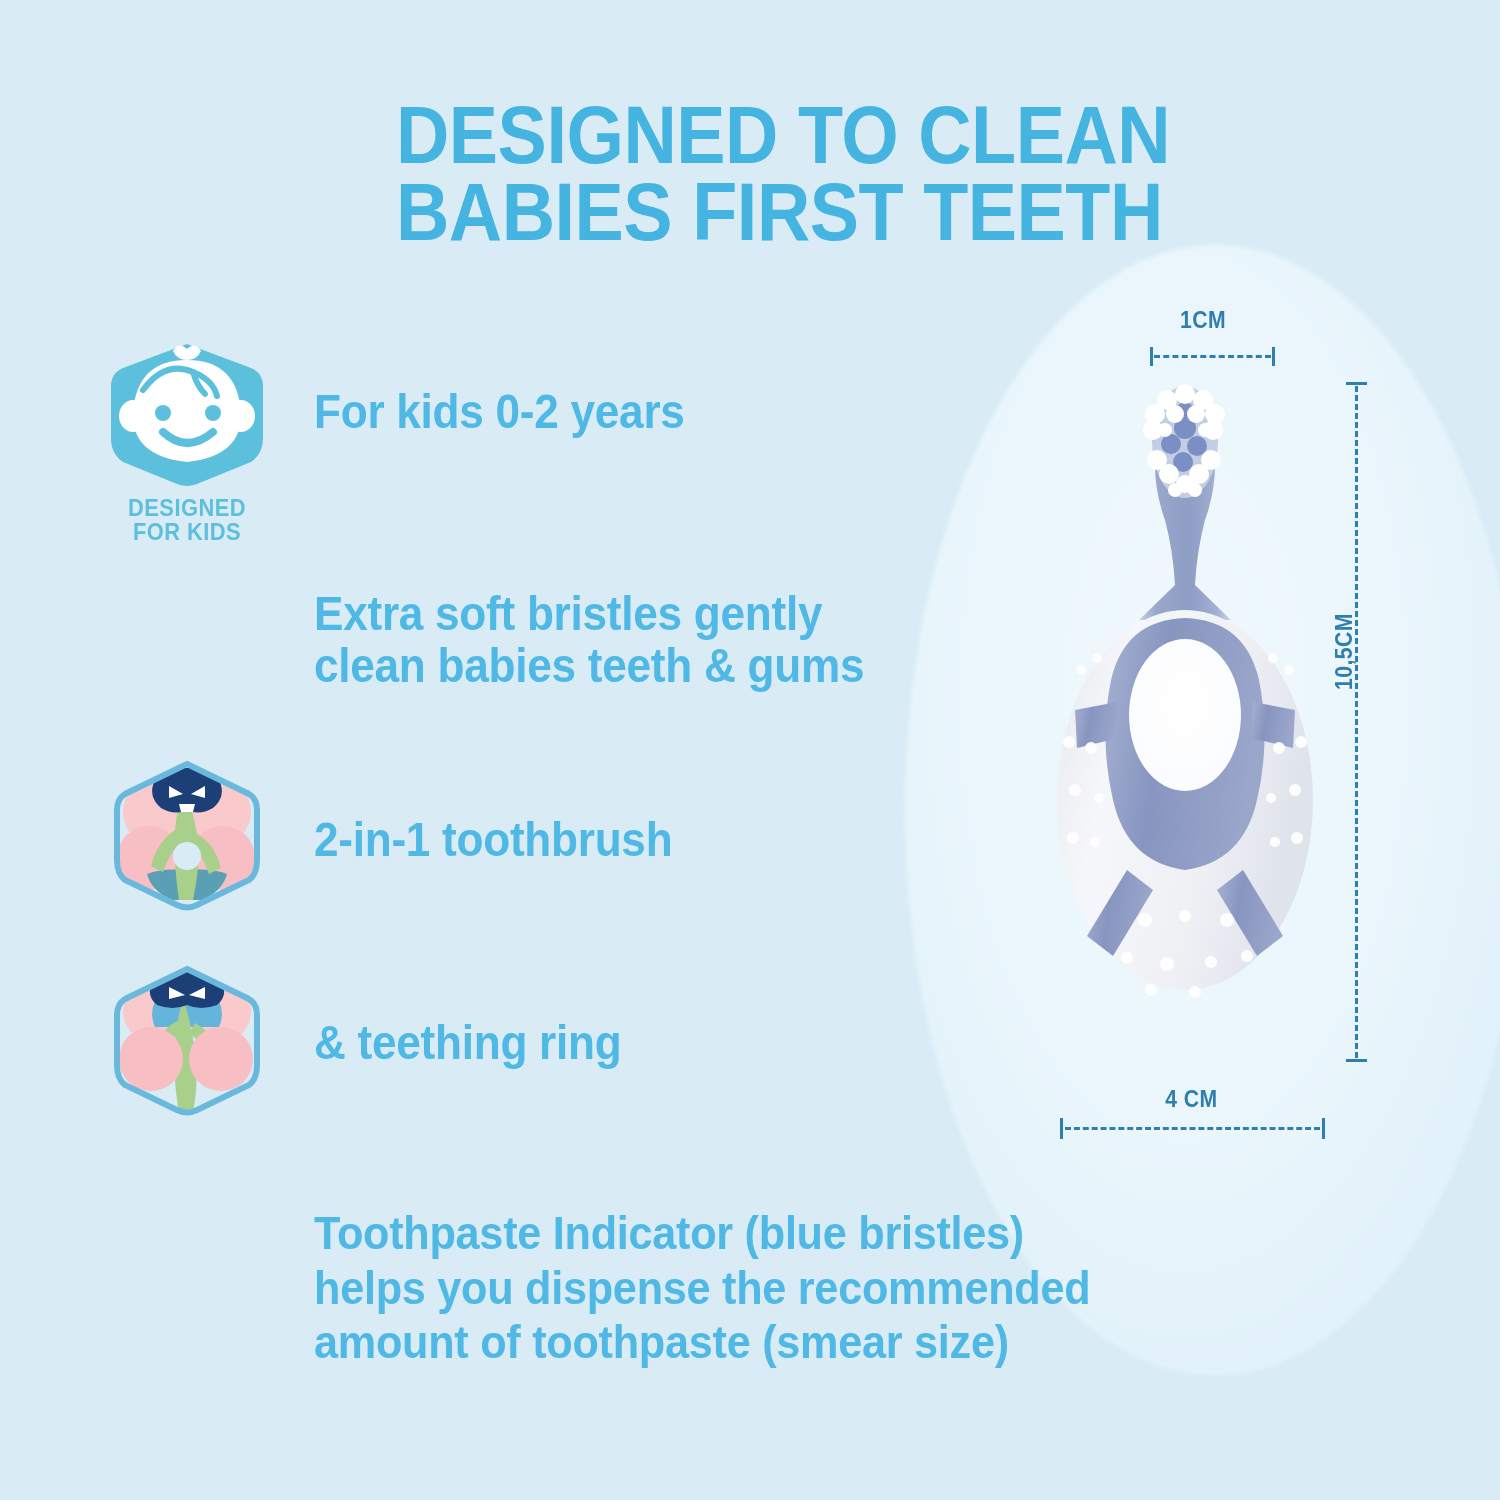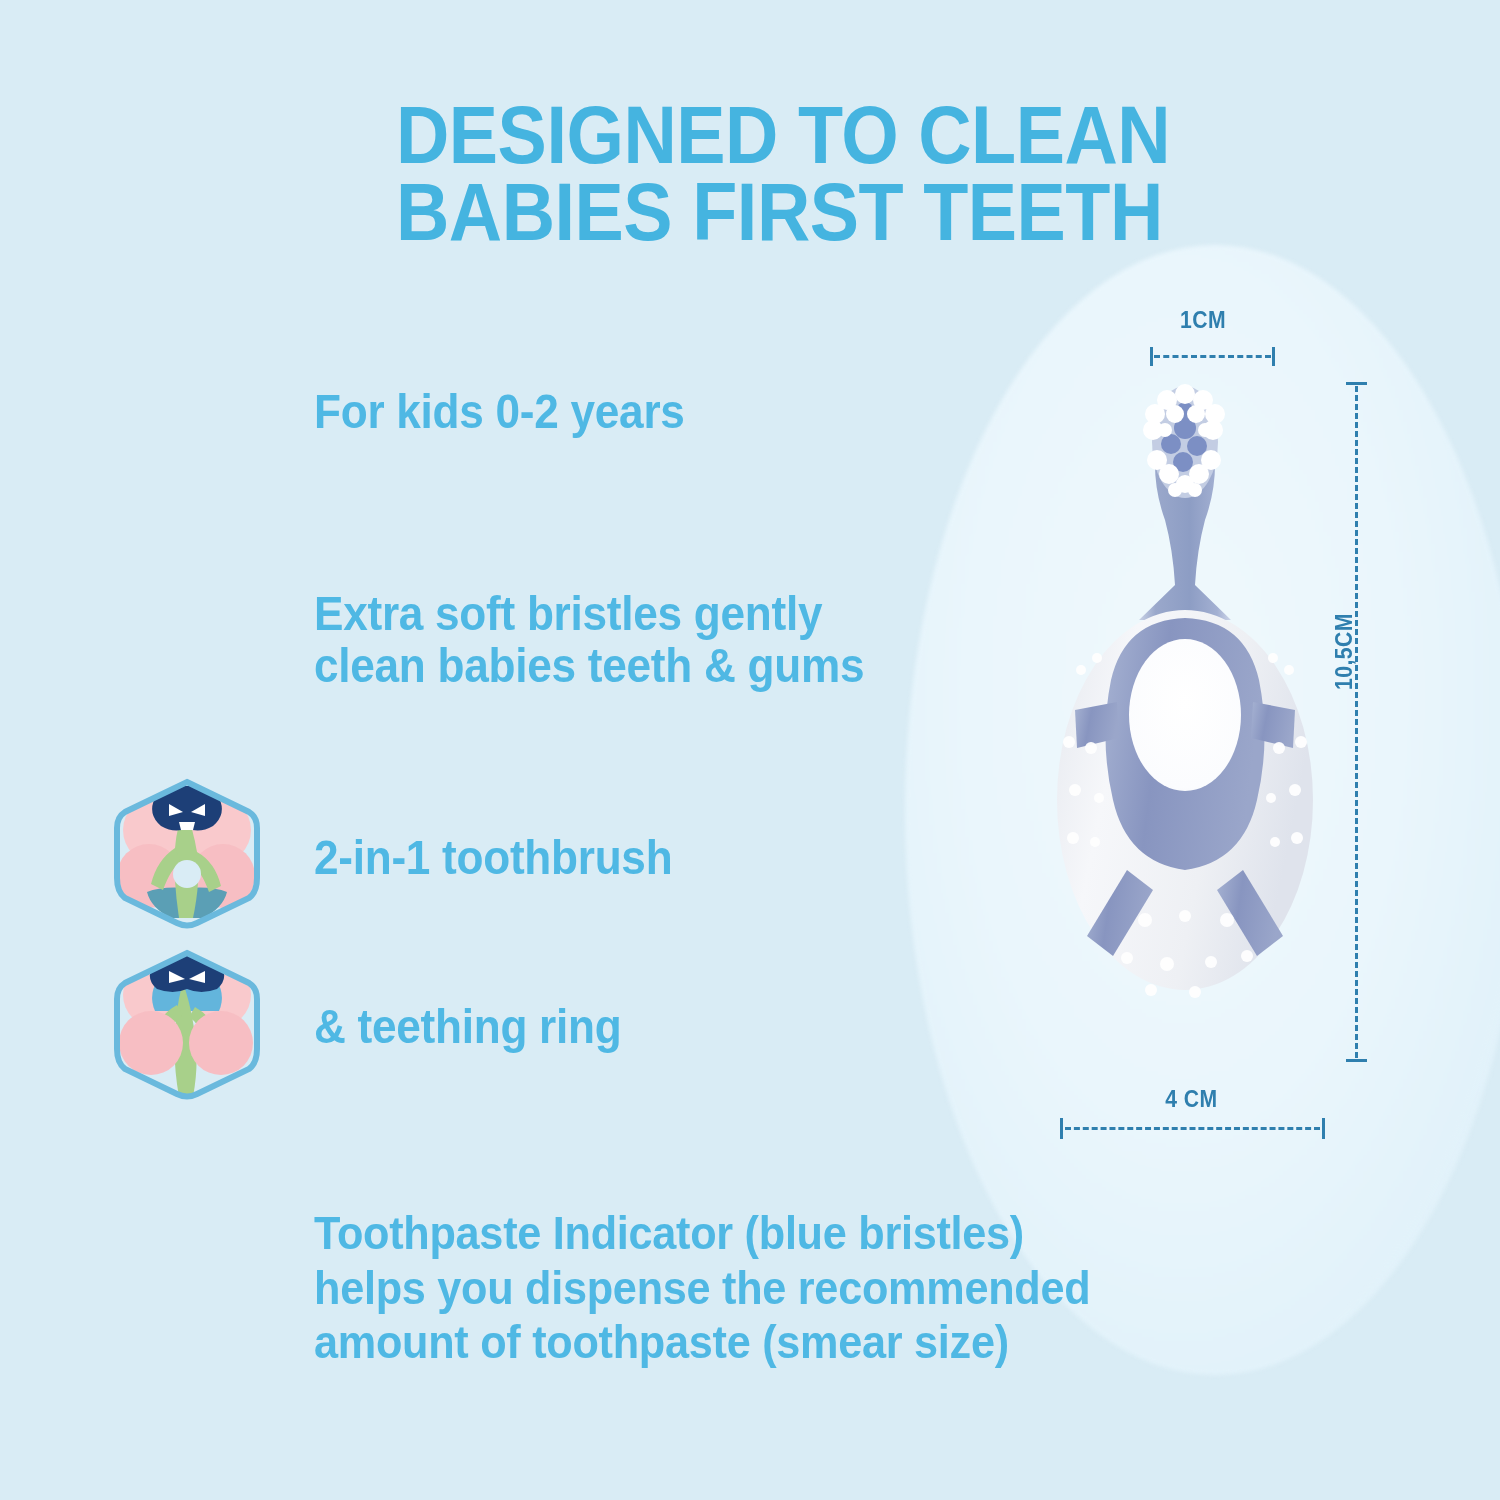--- a/index.html
+++ b/index.html
@@ -52,22 +52,22 @@
     width: 1100px;
   }
 
   .feature-row {
     position: absolute;
     left: 0;
     width: 1100px;
   }
   .feature-row[data-row="0"] { top: 8px;    height: 200px; }
   .feature-row[data-row="1"] { top: 218px;  height: 200px; }
-  .feature-row[data-row="2"] { top: 438px;  height: 190px; }
-  .feature-row[data-row="3"] { top: 609px;  height: 190px; text-align: right; }
+  .feature-row[data-row="2"] { top: 420px;  height: 190px; }
+  .feature-row[data-row="3"] { top: 625px;  height: 190px; text-align: right; }
   .feature-row[data-row="4"] { top: 848px;  height: 210px; }
 
   .badge-wrap {
     position: absolute;
     left: 0;
     top: 0;
     width: 190px;
     text-align: center;
   }
 
@@ -178,20 +178,36 @@
 <body class="no-select">
 
 <div id="bg-ellipse"></div>
 
 <h1 id="headline">DESIGNED TO CLEAN
 BABIES FIRST TEETH</h1>
 
 <div id="features">
 
   <div class="feature-row" data-row="0">
+    <div class="badge-wrap">
+      <svg width="172" height="150" viewBox="0 0 172 150">
+        <path d="M86 6 L150 30 Q162 35 162 48 L162 100 Q162 116 150 124 L96 146 Q86 150 76 146 L22 124 Q10 116 10 100 L10 48 Q10 35 22 30 Z" fill="#5cc0dd"></path>
+        <ellipse cx="32" cy="78" rx="14" ry="16" fill="#ffffff"></ellipse>
+        <ellipse cx="140" cy="78" rx="14" ry="16" fill="#ffffff"></ellipse>
+        <path d="M86 22 Q136 22 140 74 Q142 118 86 124 Q30 118 32 74 Q36 22 86 22 Z" fill="#ffffff"></path>
+        <path d="M72 13 Q78 3 86 11 Q94 3 100 13 Q96 22 86 22 Q76 22 72 13 Z" fill="#ffffff"></path>
+        <path d="M42 52 Q64 22 92 34 Q112 42 116 58" stroke="#5cc0dd" stroke-width="6" fill="none" stroke-linecap="round"></path>
+        <path d="M92 34 Q96 48 104 56" stroke="#5cc0dd" stroke-width="6" fill="none" stroke-linecap="round"></path>
+        <circle cx="62" cy="75" r="8" fill="#5cc0dd"></circle>
+        <circle cx="112" cy="75" r="8" fill="#5cc0dd"></circle>
+        <path d="M62 94 Q86 116 112 94" stroke="#5cc0dd" stroke-width="8" fill="none" stroke-linecap="round"></path>
+      </svg>
+      <div class="badge-caption">DESIGNED
+FOR   KIDS</div>
+    </div>
     <div class="feature-text">For kids 0-2 years</div>
   </div>
 
   <div class="feature-row" data-row="1">
     <div class="feature-text">Extra soft bristles gently
 clean babies teeth &amp; gums</div>
   </div>
 
   <div class="feature-row" data-row="2">
     <div class="badge-wrap">

